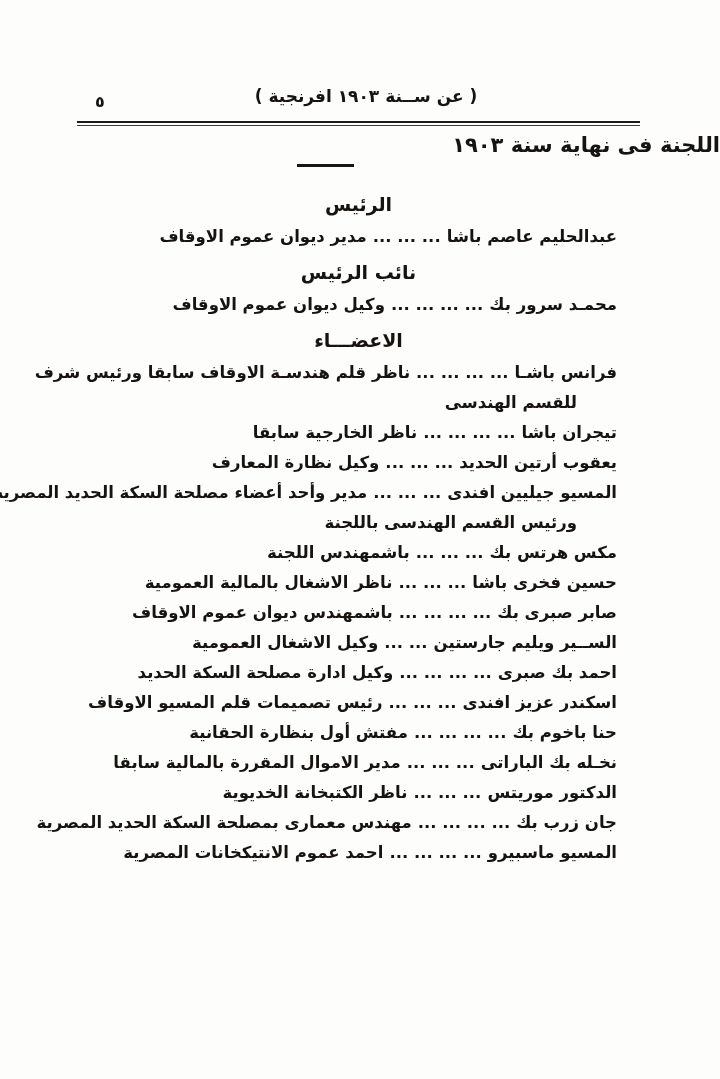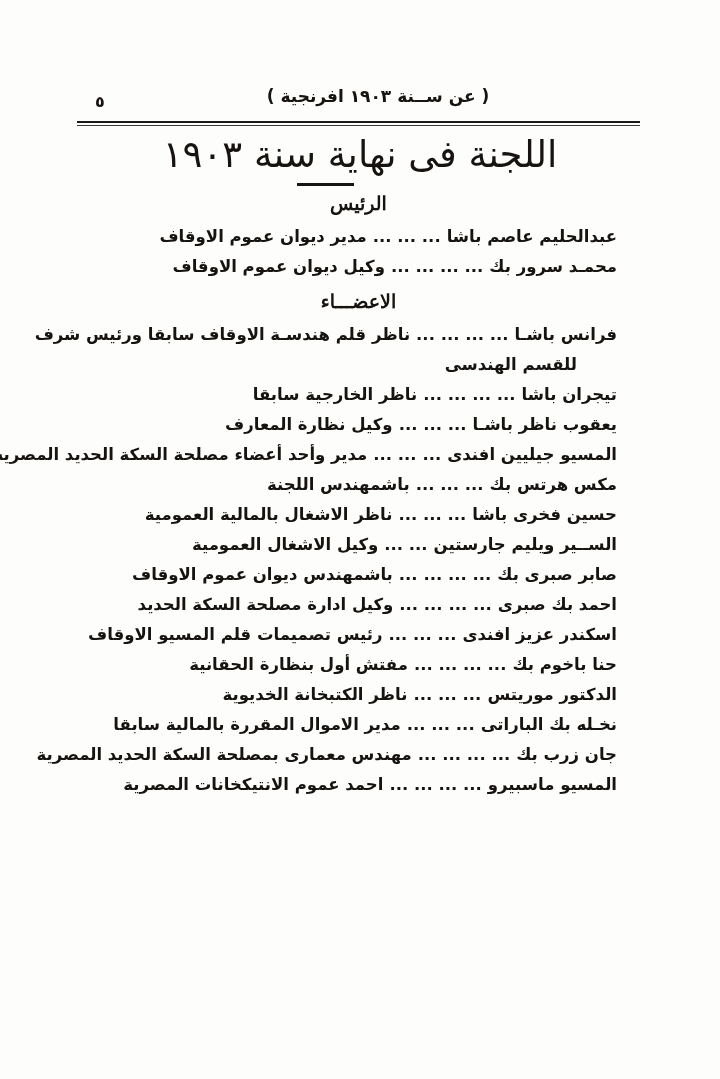--- a/index.html
+++ b/index.html
@@ -27,21 +27,20 @@
     height: 32px;
   }
   .header-note {
     position: absolute;
     left: calc(50% + 6px);
     transform: translateX(-50%);
     top: 0;
     font-size: 17px;
     white-space: nowrap;
     direction: rtl;
-    margin-left: 12px;
   }
   .page-num {
     position: absolute;
     left: 95px;
     top: 6px;
     font-size: 16px;
   }
   .rule {
     position: absolute;
     top: 121px;
@@ -54,44 +53,44 @@
   
   .title-wrap {
     position: absolute;
     top: 133px;
     left: 0;
     right: 0;
     text-align: center;
   }
   .title {
     margin: 0;
-    font-size: 37px;
-    font-weight: 400;
+    font-size: 21px;
+    font-weight: 700;
     direction: rtl;
+    text-align: right;
   }
   .title-underline {
     width: 57px;
     height: 3px;
     background: #161616;
     margin: 7px 0 0 297px;
   }
   
   #sections {
     position: absolute;
     top: 190px;
     left: 100px;
     right: 103px;
   }
   .section-heading {
     text-align: center;
     font-size: 19px;
     line-height: 24px;
     margin: 12px 0 10px;
     direction: rtl;
-    font-family: Liberation Serif, serif;
   }
   .section:first-child .section-heading {
     margin-top: 2px;
   }
   .entry {
     direction: rtl;
     font-size: 16.5px;
     line-height: 22px;
     margin-bottom: 8px;
     white-space: nowrap;
@@ -125,36 +124,38 @@
     <h1 class="title">اللجنة فى نهاية سنة ١٩٠٣</h1>
     <div class="title-underline"></div>
   </div>
 
   <div id="sections">
       <div class="section">
         <div class="section-heading">الرئيس</div>
         <div class="entry" dir="rtl"><span class="name">عبدالحليم عاصم باشا</span><span class="dots">... ... ...</span><span class="role">مدير ديوان عموم الاوقاف</span></div>
       </div>
       <div class="section">
+        <div class="section-heading">نائب الرئيس</div>
         <div class="entry" dir="rtl"><span class="name">محمـد سرور بك</span><span class="dots">... ... ... ...</span><span class="role">وكيل ديوان عموم الاوقاف</span></div>
       </div>
       <div class="section">
         <div class="section-heading">الاعضـــاء</div>
         <div class="entry" dir="rtl"><span class="name">فرانس باشـا</span><span class="dots">... ... ... ...</span><span class="role">ناظر قلم هندسـة الاوقاف سابقا ورئيس شرف</span></div>
         <div class="cont" dir="rtl">للقسم الهندسى</div>
         <div class="entry" dir="rtl"><span class="name">تيجران باشا</span><span class="dots">... ... ... ...</span><span class="role">ناظر الخارجية سابقا</span></div>
-        <div class="entry" dir="rtl"><span class="name">يعقوب ناظر باشـا</span><span class="dots">... ... ...</span><span class="role">وكيل نظارة المعارف</span></div>
+        <div class="entry" dir="rtl"><span class="name">يعقوب أرتين الحديد</span><span class="dots">... ... ...</span><span class="role">وكيل نظارة المعارف</span></div>
         <div class="entry" dir="rtl"><span class="name">المسيو جيليين افندى</span><span class="dots">... ... ...</span><span class="role">مدير وأحد أعضاء مصلحة السكة الحديد المصرية</span></div>
+        <div class="cont" dir="rtl">ورئيس القسم الهندسى باللجنة</div>
         <div class="entry" dir="rtl"><span class="name">مكس هرتس بك</span><span class="dots">... ... ...</span><span class="role">باشمهندس اللجنة</span></div>
         <div class="entry" dir="rtl"><span class="name">حسين فخرى باشا</span><span class="dots">... ... ...</span><span class="role">ناظر الاشغال بالمالية العمومية</span></div>
+        <div class="entry" dir="rtl"><span class="name">صابر صبرى بك</span><span class="dots">... ... ... ...</span><span class="role">باشمهندس ديوان عموم الاوقاف</span></div>
         <div class="entry" dir="rtl"><span class="name">الســير ويليم جارستين</span><span class="dots">... ...</span><span class="role">وكيل الاشغال العمومية</span></div>
-        <div class="entry" dir="rtl"><span class="name">صابر صبرى بك</span><span class="dots">... ... ... ...</span><span class="role">باشمهندس ديوان عموم الاوقاف</span></div>
         <div class="entry" dir="rtl"><span class="name">احمد بك صبرى</span><span class="dots">... ... ... ...</span><span class="role">وكيل ادارة مصلحة السكة الحديد</span></div>
         <div class="entry" dir="rtl"><span class="name">اسكندر عزيز افندى</span><span class="dots">... ... ...</span><span class="role">رئيس تصميمات قلم المسيو الاوقاف</span></div>
         <div class="entry" dir="rtl"><span class="name">حنا باخوم بك</span><span class="dots">... ... ... ...</span><span class="role">مفتش أول بنظارة الحقانية</span></div>
+        <div class="entry" dir="rtl"><span class="name">نخـله بك الباراتى</span><span class="dots">... ... ...</span><span class="role">مدير الاموال المقررة بالمالية سابقا</span></div>
         <div class="entry" dir="rtl"><span class="name">الدكتور موريتس</span><span class="dots">... ... ...</span><span class="role">ناظر الكتبخانة الخديوية</span></div>
-        <div class="entry" dir="rtl"><span class="name">نخـله بك الباراتى</span><span class="dots">... ... ...</span><span class="role">مدير الاموال المقررة بالمالية سابقا</span></div>
         <div class="entry" dir="rtl"><span class="name">جان زرب بك</span><span class="dots">... ... ... ...</span><span class="role">مهندس معمارى بمصلحة السكة الحديد المصرية</span></div>
         <div class="entry" dir="rtl"><span class="name">المسيو ماسبيرو</span><span class="dots">... ... ... ...</span><span class="role">احمد عموم الانتيكخانات المصرية</span></div>
       </div>
     </div>
 
 </div>
 
 </body></html>

